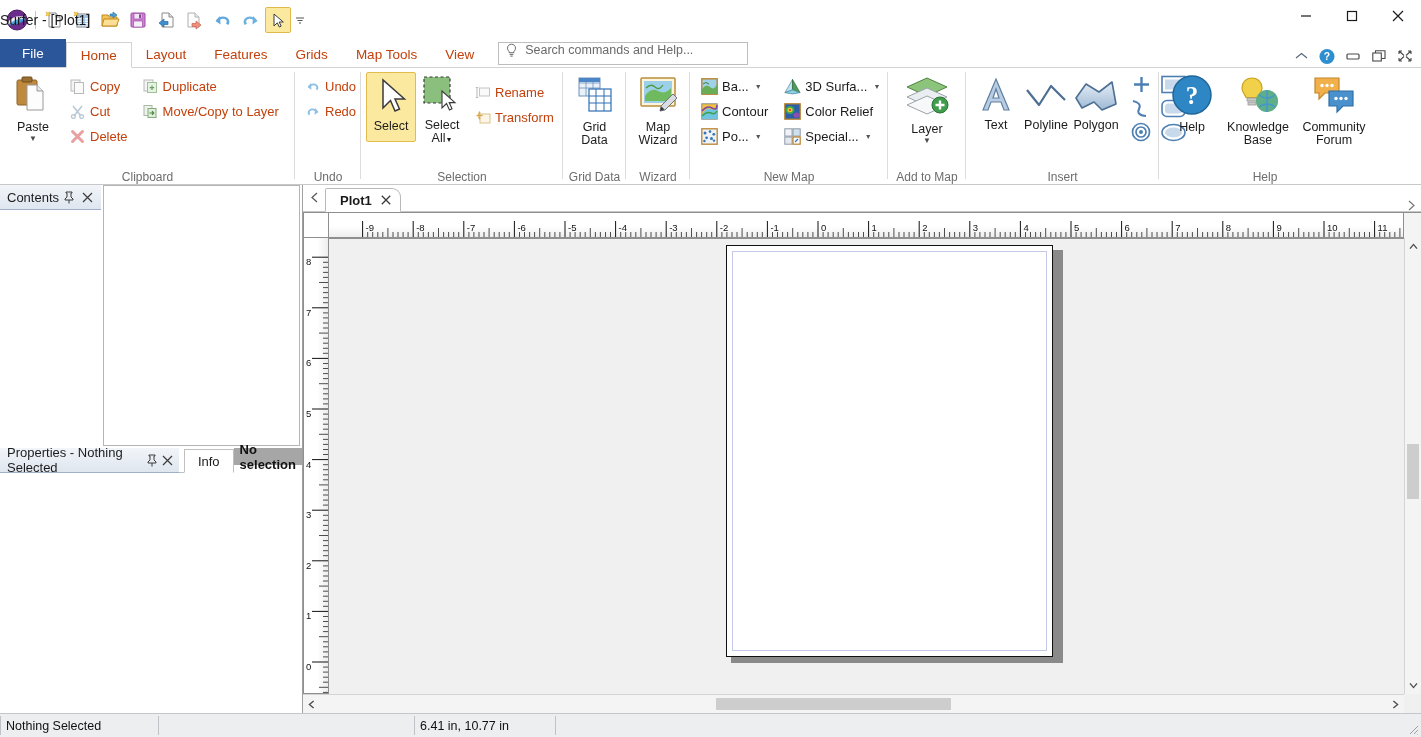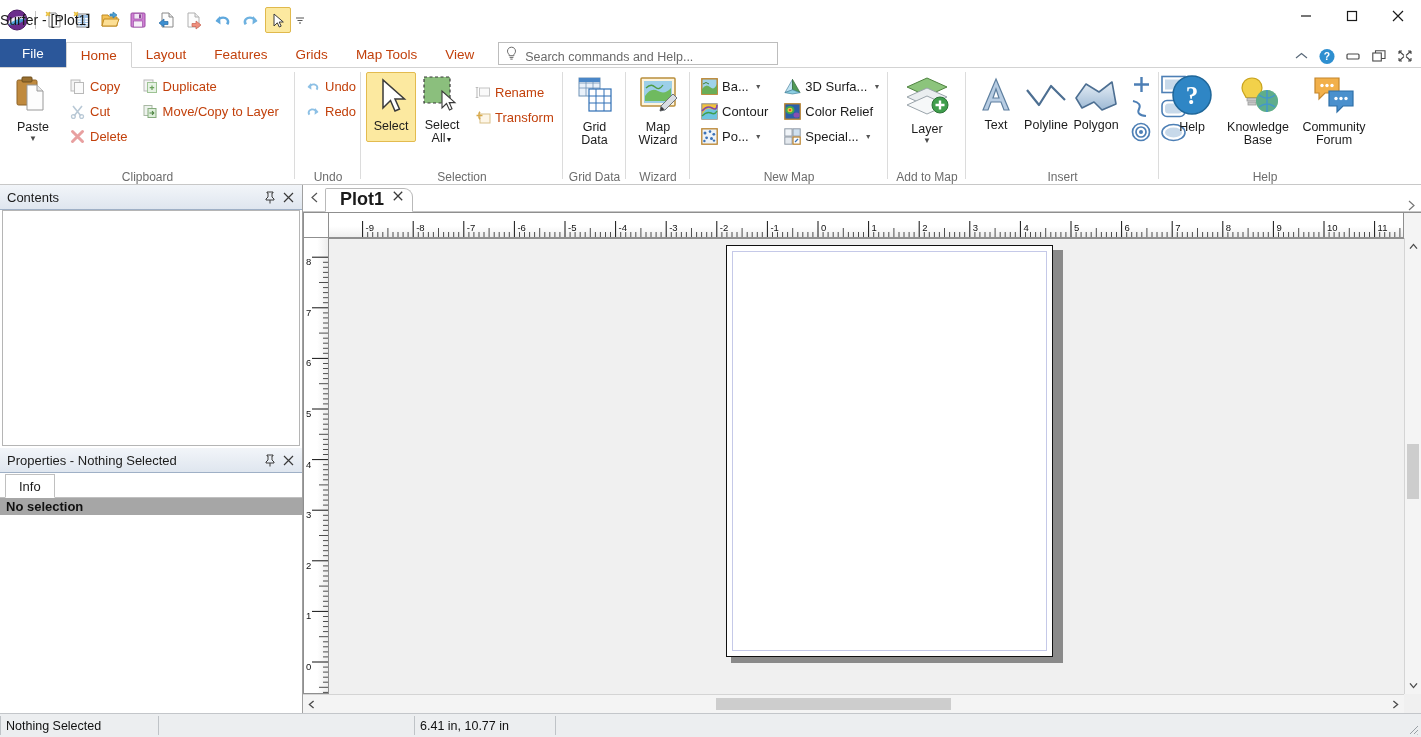--- a/index.html
+++ b/index.html
@@ -47,22 +47,22 @@
   }
   .rtab.file {
     background: #2b579a; color: #fff; height: 28px; padding: 0 22px;
     font-size: 13.5px; align-items: center;
   }
   .rtab.selected {
     background: #fff; border: 1px solid #d3d3d3; border-bottom: 1px solid #fff;
     margin-bottom: -1px; z-index: 3;
   }
   .search-wrap {
-    margin-left: 10px; margin-bottom: 2px; width: 280px; height: 23px;
-    border: 1px solid #bdbdbd; background: #fff; display: flex; align-items: flex-end;
+    margin-left: 10px; margin-bottom: 2px; width: 250px; height: 23px;
+    border: 1px solid #bdbdbd; background: #fff; display: flex; align-items: flex-start;
     padding: 0 6px; gap: 7px;
   }
   .search-wrap input {
     border: none; outline: none; font-family: inherit; font-size: 12.5px;
     color: #5a5a5a; width: 100%; background: transparent;
   }
   .search-wrap input::placeholder { color: #6a6a6a; }
   .ribbon-right { margin-left: auto; display: flex; align-items: center; gap: 10px; padding-right: 8px; padding-bottom: 3px; }
   .ribbon-right .ic { width: 16px; height: 16px; display:flex; align-items:center; justify-content:center; color:#4a4a4a; }
 
@@ -95,21 +95,21 @@
   .smallbtn .lbl { font-size: 13px; color: #1c1c1c; white-space: nowrap; }
   .smallbtn .lbl.dim { color: #c2410c; }
   .ic16 { width: 17px; height: 17px; flex: none; display: flex; align-items: center; justify-content: center; }
   .mini-caret { font-size: 7px; color: #555; margin-left: 2px; }
 
   
   .main { flex: 1; display: flex; min-height: 0; background: #f0f0f0; }
 
   
   .leftdock { width: 303px; display: flex; flex-direction: column; flex: none; background: #fff; }
-  .panel { display: flex; flex-direction: column; }
+  .panel { display: flex; flex-direction: row; }
   .panel-hdr {
     height: 25px; display: flex; align-items: center; padding: 0 4px 0 7px;
     background: linear-gradient(to bottom,#f2f5f9,#dfe6ef);
     border-bottom: 1px solid #9fb0c6; font-size: 13px; color: #1c1c1c;
   }
   .panel-hdr .spacer { flex: 1; }
   .panel-hdr .hbtn { width: 19px; height: 19px; display:flex;align-items:center;justify-content:center; color:#3a3a3a; }
 
   .contents-panel { height: 263px; border-right: 1px solid #a0a0a0; }
   .contents-body { flex:1; background:#fff; margin: 0 2px 2px 2px; border: 1px solid #b5b5b5; }
@@ -121,23 +121,23 @@
     height: 17px; background: #a6a6a6; display: flex; align-items: center; padding-left: 6px;
     font-weight: bold; font-size: 13px; color: #111;
   }
   .props-rest { flex: 1; background: #fff; }
 
   
   .docarea { flex: 1; display: flex; flex-direction: column; min-width: 0; background: #f0f0f0; }
   .doctabs { height: 27px; display: flex; align-items: flex-end; background: #fff; border-bottom: 1px solid #c7c7c7; }
   .doctab-nav { width: 22px; height: 27px; display:flex; align-items:center; justify-content:center; color:#555; font-size:11px;}
   .doctab {
-    height: 24px; display: flex; gap: 9px; padding: 0 9px 0 14px;
+    height: 24px; display: flex; align-items: center; gap: 9px; padding: 0 9px 0 14px;
     background: #fff; border: 1px solid #b9b9b9; border-bottom: 1px solid #fff;
-    margin-bottom: -1px; font-weight: bold; font-size: 18px; border-radius: 2px 9px 0 0;
+    margin-bottom: -1px; font-weight: bold; font-size: 13px; border-radius: 2px 9px 0 0;
   }
   .doctab .x { font-size: 13px; font-weight: normal; color: #3a3a3a; }
   .doctabs-right { margin-left:auto; width: 20px; display:flex;align-items:center;justify-content:center;color:#666;font-size:11px;}
 
   .rulerrow { display: flex; height: 26px; flex: none; }
   .corner-box { width: 26px; height: 26px; background: #fff; border: 1px solid #8f8f8f; flex:none;}
   .hruler { flex: 1; height: 26px; position: relative; overflow: hidden;
             background: linear-gradient(to bottom,#ffffff 0%,#ffffff 55%,#eeeeee 100%);
             border: 1px solid #8f8f8f; border-left: none; }
   .canvasrow { flex: 1; display: flex; min-height: 0; }

